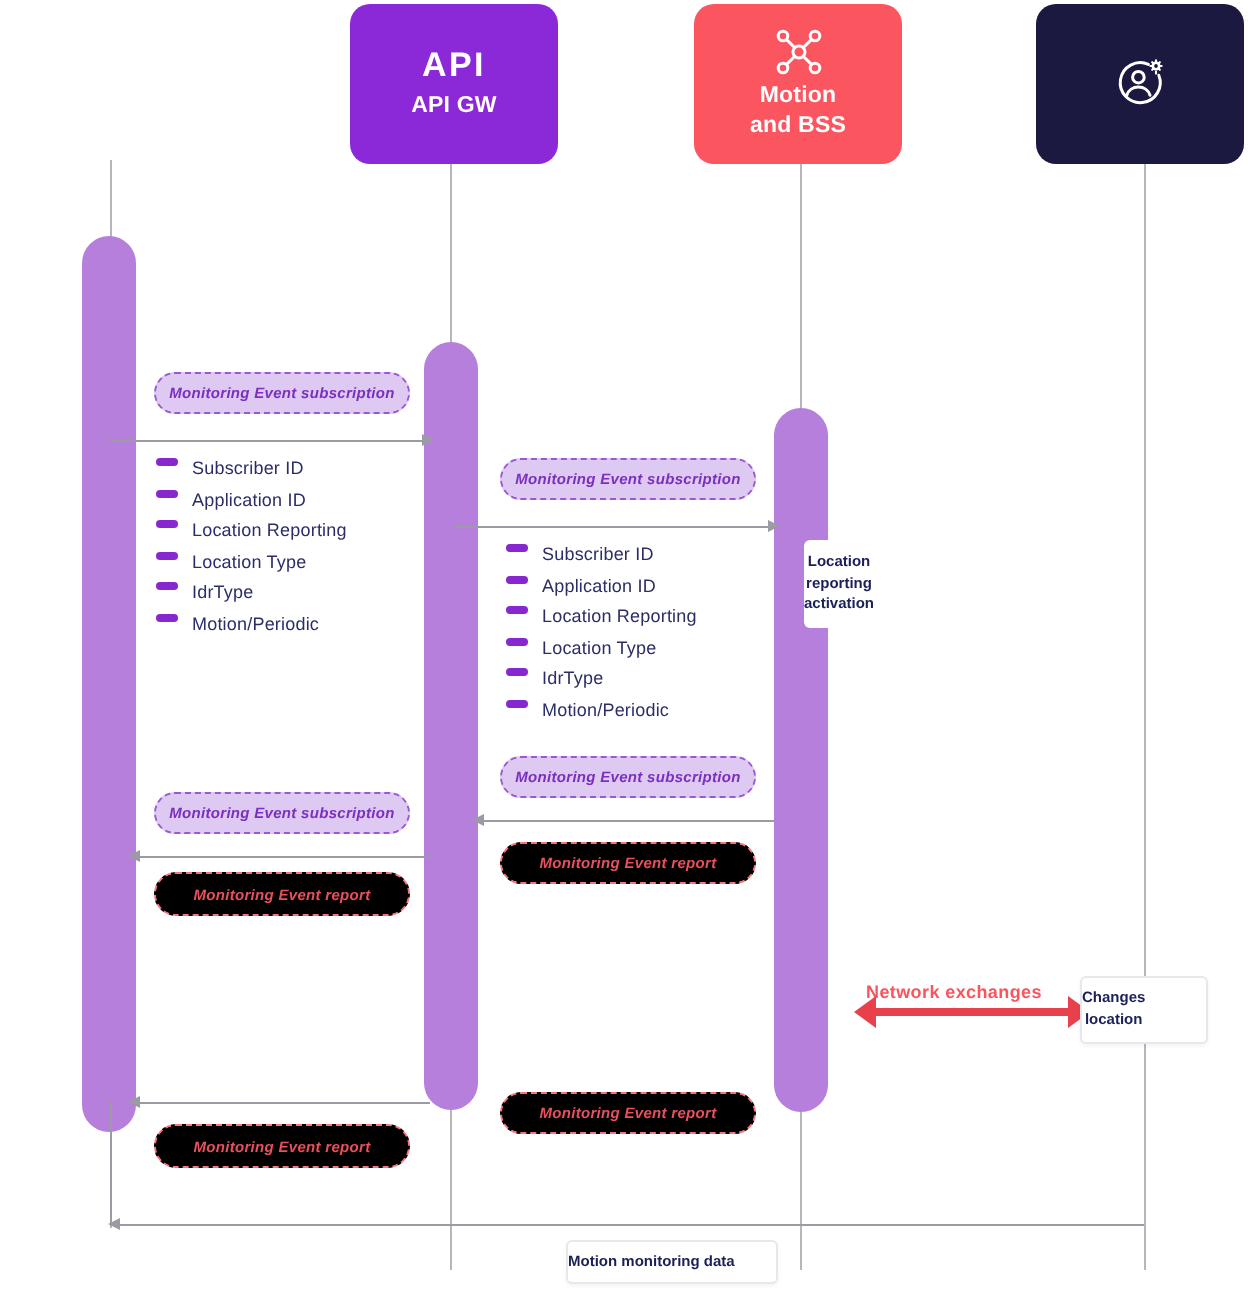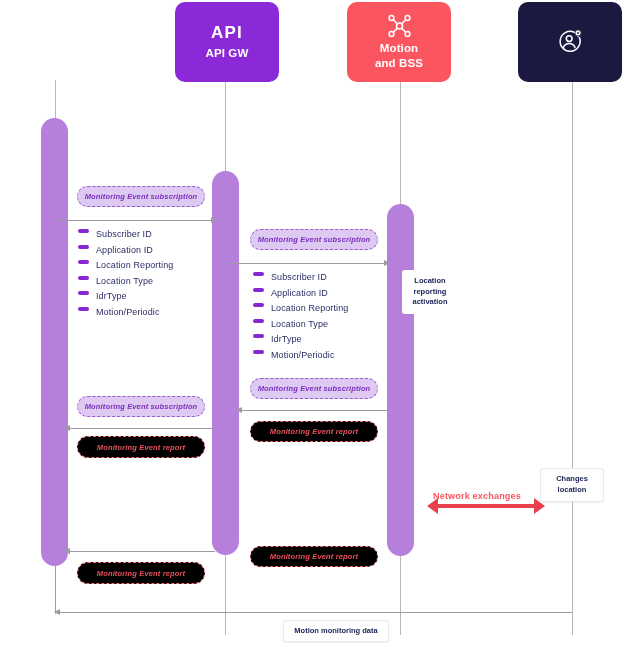--- a/index.html
+++ b/index.html
@@ -150,21 +150,20 @@
     font-size: 7.5px;
     font-weight: bold;
     line-height: 1.45;
     display: flex;
     align-items: center;
     box-sizing: border-box;
     border-radius: 3px;
     white-space: pre-line;
   }
   .note.center {
-    justify-content: center;
     text-align: center;
   }
   .note.boxed {
     border: 1px solid #e7e7ee;
     box-shadow: 0 1px 2px rgba(0,0,0,0.05);
   }
 
   
   .net-label {
     position: absolute;
@@ -332,21 +331,21 @@
 
   <div class="pill pink" style="left:77px; top:436px; width:128px; height:22px;">
     <span>Monitoring Event report</span>
   </div>
 
   <div class="net-label" style="left:433px; top:480px;">Network exchanges</div>
   <div class="net-arrow-bar" style="left:438px; top:504px; width:96px;"></div>
   <div class="net-arrow-head left" style="left:427px; top:498px;"></div>
   <div class="net-arrow-head right" style="left:534px; top:498px;"></div>
 
-  <div class="note center boxed" style="left:540px; top:468px; width:64px; height:34px;">
+  <div class="note center boxed" style="left:540px; top:488px; width:64px; height:34px;">
     <span>Changes
 location</span>
   </div>
 
   <div class="pill pink" style="left:250px; top:546px; width:128px; height:21px;">
     <span>Monitoring Event report</span>
   </div>
 
   <div class="msg-line" style="left:68px; top:551px; width:147px;"></div>
   <div class="msg-arrow left" style="left:64px; top:548px;"></div>

